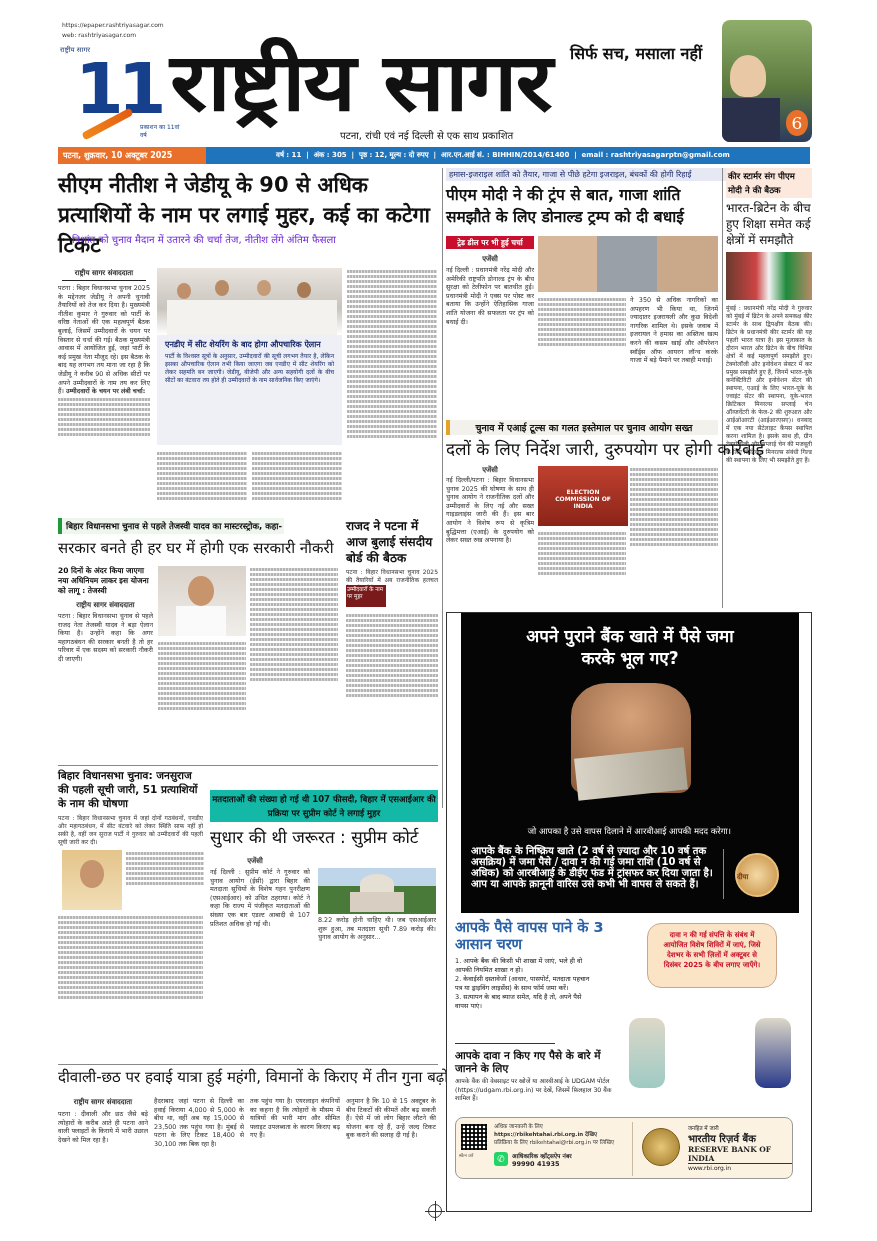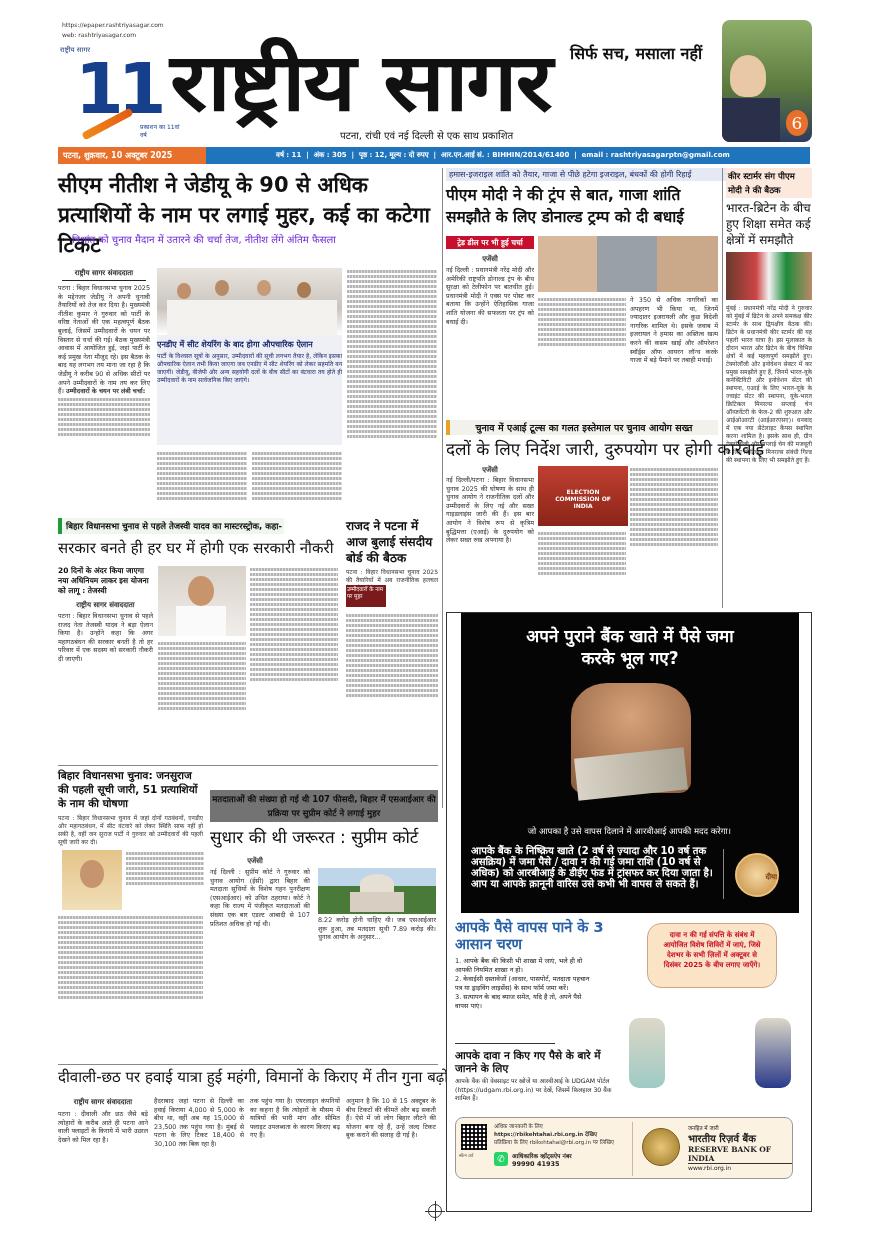--- a/index.html
+++ b/index.html
@@ -48,21 +48,21 @@
   <b>उम्मीदवारों के चयन पर लंबी चर्चा:</b>
   <span class="bline"></span><span class="bline"></span><span class="bline"></span><span class="bline"></span><span class="bline"></span><span class="bline"></span><span class="bline"></span><span class="bline"></span>
 </div>
 <div class="photo" style="left:157px;top:268px;width:185px;height:67px;background:linear-gradient(180deg,#e8e3dc,#c9c4bd 60%,#ffffff)">
   <div style="position:absolute;left:20px;top:15px;width:14px;height:16px;border-radius:50%;background:#c08f6c"></div>
   <div style="position:absolute;left:58px;top:12px;width:14px;height:16px;border-radius:50%;background:#b98a66"></div>
   <div style="position:absolute;left:100px;top:12px;width:14px;height:16px;border-radius:50%;background:#c69b78"></div>
   <div style="position:absolute;left:140px;top:14px;width:14px;height:16px;border-radius:50%;background:#a87a55"></div>
   <div style="position:absolute;left:10px;top:32px;width:170px;height:35px;background:#f4f2ef"></div>
 </div>
-<div class="abs" style="left:157px;top:335px;width:185px;height:110px;background:#eef0f6;padding:3px 0">
+<div class="abs" style="left:157px;top:335px;width:185px;height:110px;background:#eef0f6;padding:3px 8px">
   <div style="font-size:8px;font-weight:bold;color:#1a2b6d;margin-bottom:3px">एनडीए में सीट शेयरिंग के बाद होगा औपचारिक ऐलान</div>
   <div class="tiny" style="color:#1a2b6d">पार्टी के विश्वस्त सूत्रों के अनुसार, उम्मीदवारों की सूची लगभग तैयार है, लेकिन इसका औपचारिक ऐलान तभी किया जाएगा जब एनडीए में सीट शेयरिंग को लेकर सहमति बन जाएगी। जेडीयू, बीजेपी और अन्य सहयोगी दलों के बीच सीटों का बंटवारा तय होते ही उम्मीदवारों के नाम सार्वजनिक किए जाएंगे।</div>
 </div>
 <div class="abs txt" style="left:157px;top:450px;width:90px;height:60px;overflow:hidden">
     <span class="bline"></span>
     <span class="bline"></span>
     <span class="bline"></span>
     <span class="bline"></span>
     <span class="bline"></span>
     <span class="bline"></span>
@@ -287,21 +287,21 @@
     <span class="bline"></span>
     <span class="bline"></span>
     <span class="bline"></span>
     <span class="bline"></span>
     <span class="bline"></span>
     <span class="bline"></span>
     <span class="bline"></span>
     <span class="bline"></span>
   </div>
 
-<div class="abs" style="left:210px;top:790px;width:228px;height:32px;background:#737373;font-size:8.5px;font-weight:bold;line-height:14px;text-align:center;color:#111;padding-top:2px">मतदाताओं की संख्या हो गई थी 107 फीसदी, बिहार में एसआईआर की प्रक्रिया पर सुप्रीम कोर्ट ने लगाई मुहर</div>
+<div class="abs" style="left:210px;top:790px;width:228px;height:32px;background:#14b8a6;font-size:8.5px;font-weight:bold;line-height:14px;text-align:center;color:#111;padding-top:2px">मतदाताओं की संख्या हो गई थी 107 फीसदी, बिहार में एसआईआर की प्रक्रिया पर सुप्रीम कोर्ट ने लगाई मुहर</div>
 <div class="abs" style="left:210px;top:824px;width:228px;font-size:17px;line-height:26px;color:#111;white-space:nowrap">सुधार की थी जरूरत : सुप्रीम कोर्ट</div>
 <div class="abs byline" style="left:210px;top:856px;width:90px">एजेंसी</div>
 <div class="abs txt" style="left:210px;top:868px;width:100px;height:195px;overflow:hidden">नई दिल्ली : सुप्रीम कोर्ट ने गुरुवार को चुनाव आयोग (ईसी) द्वारा बिहार की मतदाता सूचियों के विशेष गहन पुनरीक्षण (एसआईआर) को उचित ठहराया। कोर्ट ने कहा कि राज्य में पंजीकृत मतदाताओं की संख्या एक बार एडल्ट आबादी से 107 प्रतिशत अधिक हो गई थी।</div>
 <div class="photo" style="left:318px;top:868px;width:118px;height:46px;background:linear-gradient(180deg,#bfd6ea 0 40%,#4a7a3a 40%)">
   <div style="position:absolute;left:42px;top:6px;width:34px;height:20px;border-radius:50% 50% 0 0;background:#e6dfd4"></div>
   <div style="position:absolute;left:32px;top:24px;width:54px;height:20px;background:#d8cfc2"></div>
 </div>
 <div class="abs txt" style="left:318px;top:916px;width:118px;height:147px;overflow:hidden">8.22 करोड़ होनी चाहिए थी। जब एसआईआर शुरू हुआ, तब मतदाता सूची 7.89 करोड़ की। चुनाव आयोग के अनुसार...</div>
 
 <div class="rule" style="left:58px;top:1064px;width:380px;height:1px;background:#888"></div>
@@ -313,21 +313,21 @@
 <div class="abs txt" style="left:346px;top:1097px;width:90px;height:113px;overflow:hidden">अनुमान है कि 10 से 15 अक्टूबर के बीच टिकटों की कीमतें और बढ़ सकती हैं। ऐसे में जो लोग बिहार लौटने की योजना बना रहे हैं, उन्हें जल्द टिकट बुक कराने की सलाह दी गई है।</div>
 
 <div class="abs" style="left:446px;top:612px;width:366px;height:600px;border:1px solid #333;background:#fff">
   <div style="position:absolute;left:14px;top:0;width:338px;height:300px;background:#050505">
     <div style="position:absolute;left:0;top:12px;width:338px;text-align:center;color:#fff;font-size:17px;font-weight:bold;line-height:22px;padding:0 50px">अपने पुराने बैंक खाते में पैसे जमा करके भूल गए?</div>
     <div style="position:absolute;left:110px;top:70px;width:120px;height:110px;border-radius:30% 30% 10% 10%;background:radial-gradient(circle at 50% 30%,#d6a27a,#8a5a3a)"></div>
     <div style="position:absolute;left:115px;top:140px;width:110px;height:42px;background:linear-gradient(90deg,#d9d4c7,#a9a493);transform:rotate(-6deg)"></div>
     <div style="position:absolute;left:0;top:212px;width:270px;text-align:right;color:#fff;font-size:8.5px">जो आपका है उसे वापस दिलाने में आरबीआई आपकी मदद करेगा।</div>
     <div style="position:absolute;left:10px;top:232px;width:250px;color:#fff;font-size:10px;line-height:11px;font-weight:bold">आपके बैंक के निष्क्रिय खाते (2 वर्ष से ज़्यादा और 10 वर्ष तक असक्रिय) में जमा पैसे / दावा न की गई जमा राशि (10 वर्ष से अधिक) को आरबीआई के डीईए फंड में ट्रांसफर कर दिया जाता है। आप या आपके क़ानूनी वारिस उसे कभी भी वापस ले सकते हैं।</div>
     <div style="position:absolute;left:262px;top:236px;width:1px;height:50px;background:#888"></div>
-    <div style="position:absolute;left:274px;top:240px;width:44px;height:44px;border-radius:50%;background:radial-gradient(circle,#f3d9a4,#c48a3e);border:2px solid #e9c07a;color:#7a3a10;font-size:7px;font-weight:bold;text-align:right;line-height:44px">दीया</div>
+    <div style="position:absolute;left:274px;top:240px;width:44px;height:44px;border-radius:50%;background:radial-gradient(circle,#f3d9a4,#c48a3e);border:2px solid #e9c07a;color:#7a3a10;font-size:7px;font-weight:bold;text-align:left;line-height:44px">दीया</div>
   </div>
 
   <div style="position:absolute;left:8px;top:306px;width:170px;font-size:14.5px;font-weight:bold;line-height:17px;color:#2a62a8">आपके पैसे वापस पाने के 3 आसान चरण</div>
   <div style="position:absolute;left:8px;top:344px;width:140px;font-size:6.5px;line-height:9px;color:#222">
     <div>1. आपके बैंक की किसी भी शाखा में जाएं, भले ही वो आपकी नियमित शाखा न हो।</div>
     <div>2. केवाईसी दस्तावेजों (आधार, पासपोर्ट, मतदाता पहचान पत्र या ड्राइविंग लाइसेंस) के साथ फॉर्म जमा करें।</div>
     <div>3. सत्यापन के बाद ब्याज समेत, यदि है तो, अपने पैसे वापस पाएं।</div>
   </div>
   <div style="position:absolute;left:8px;top:430px;width:100px;height:1px;background:#333"></div>
 

